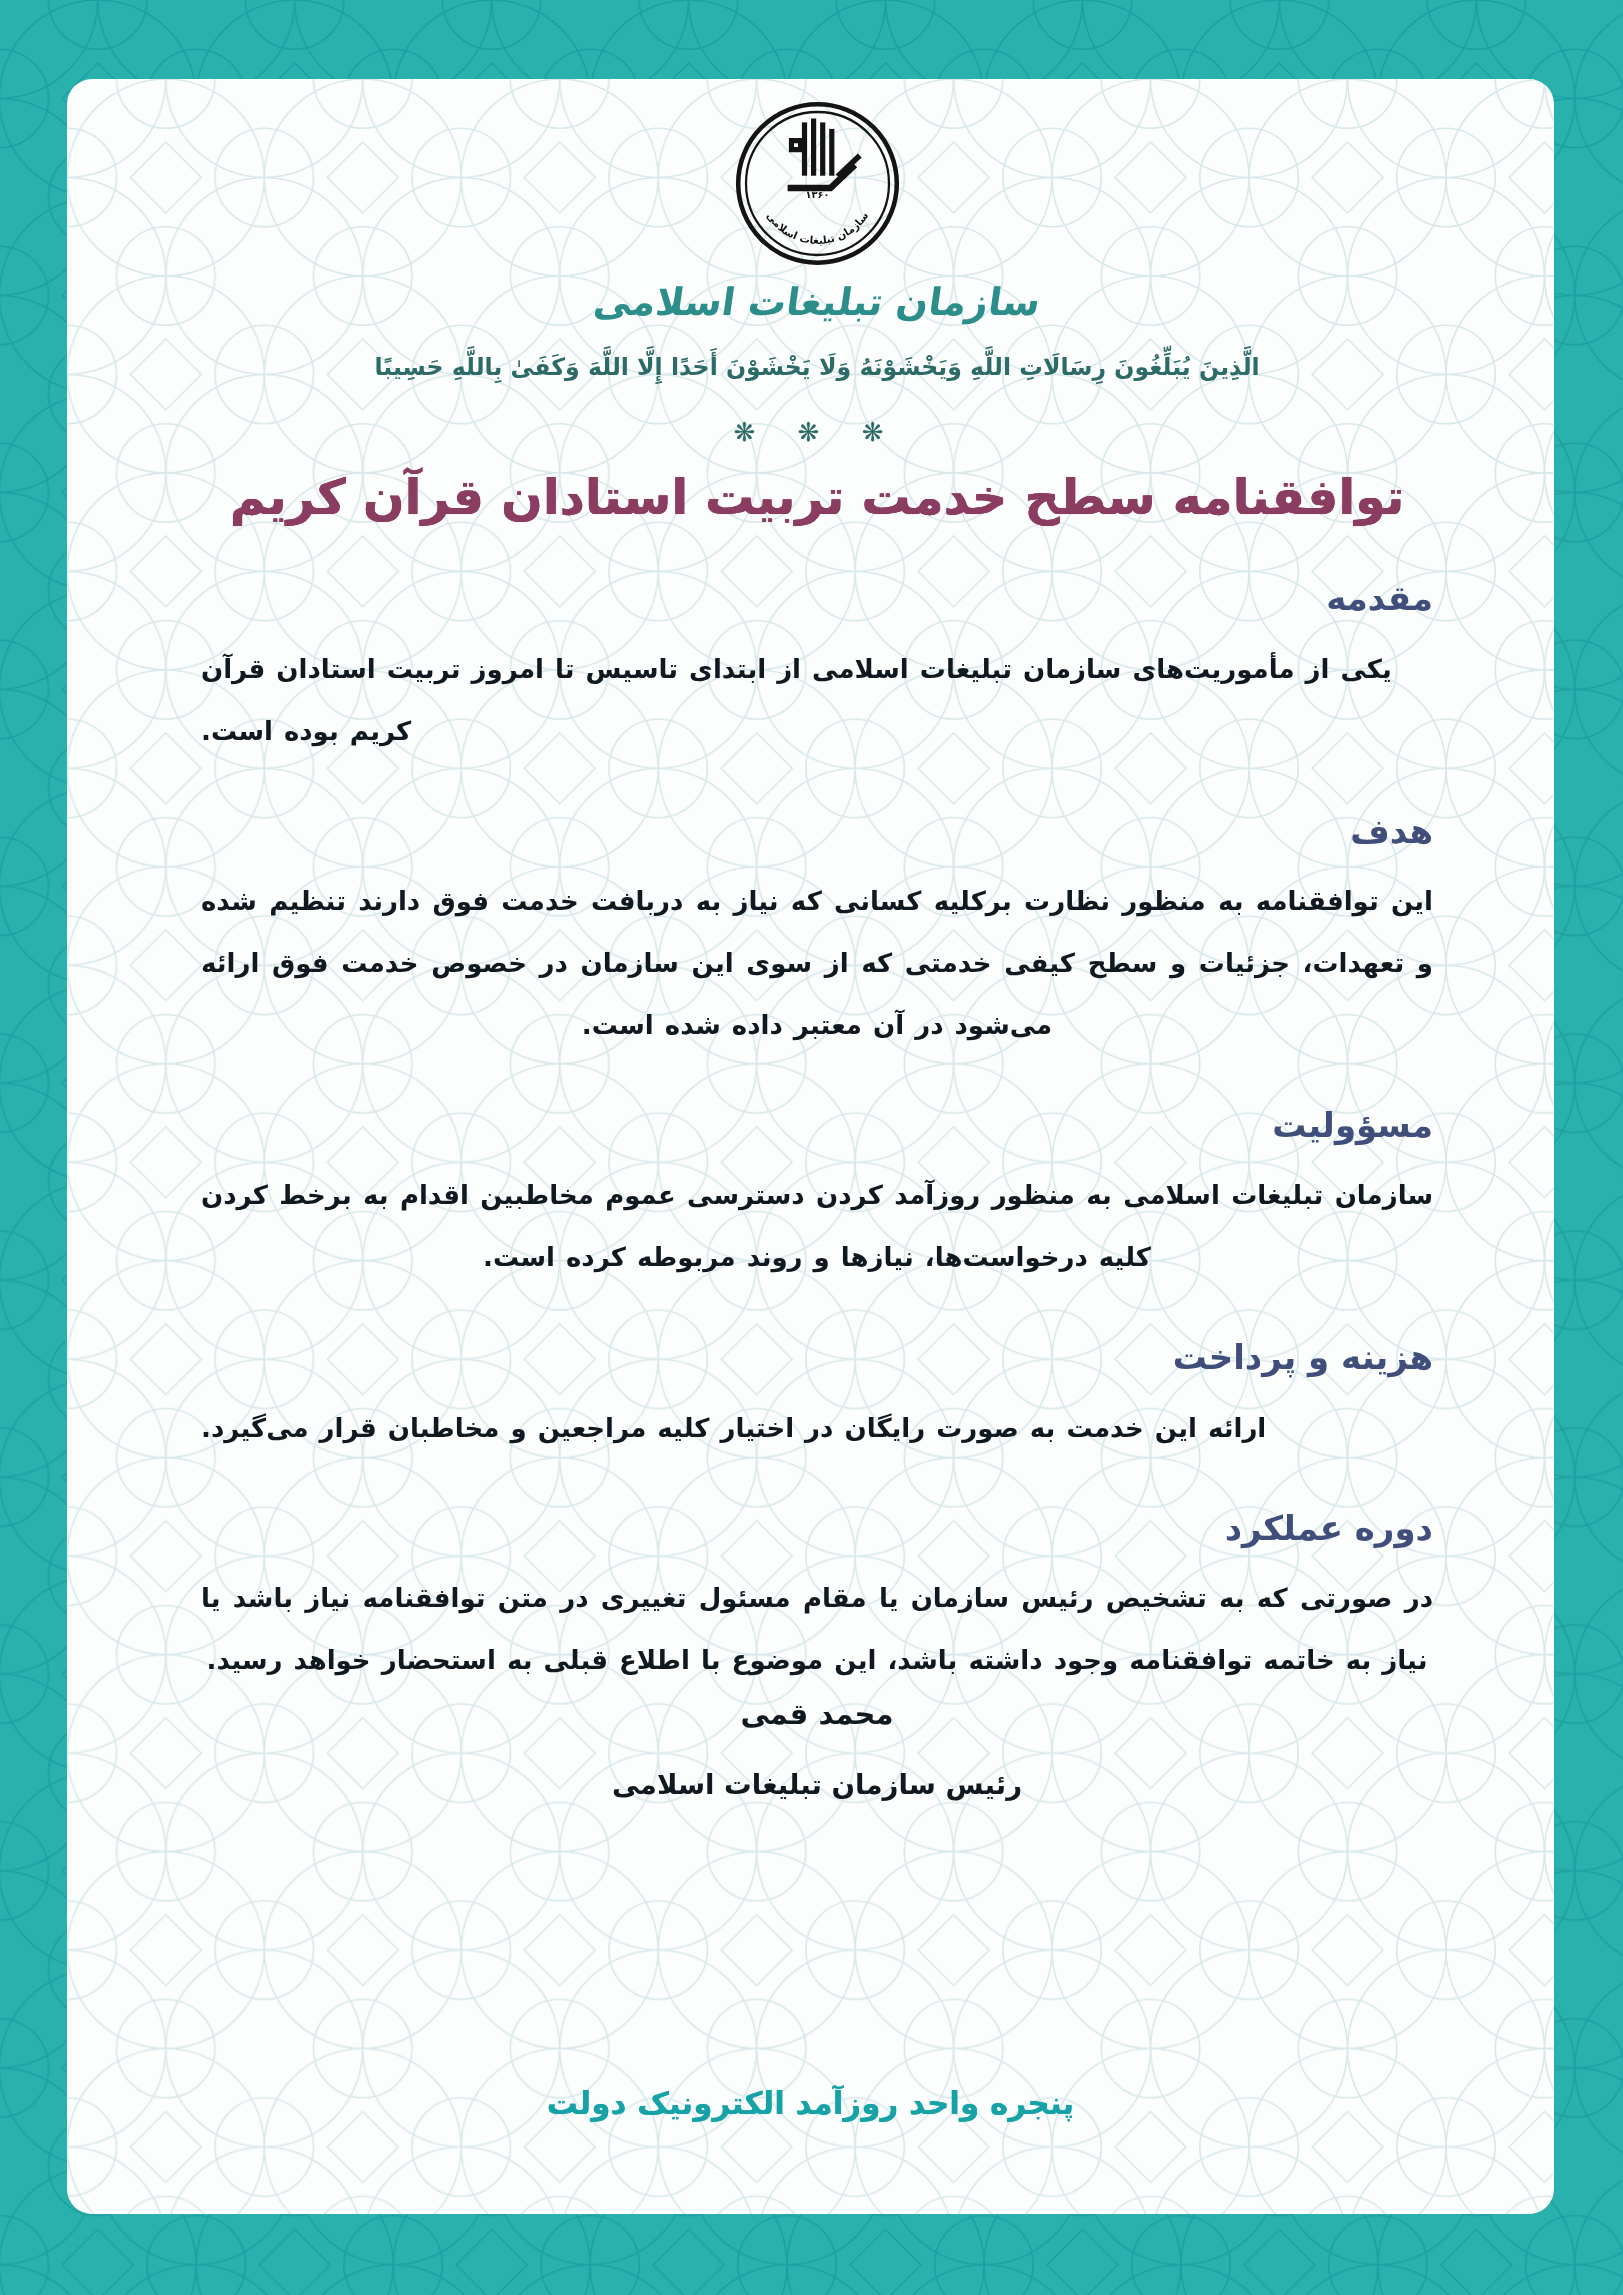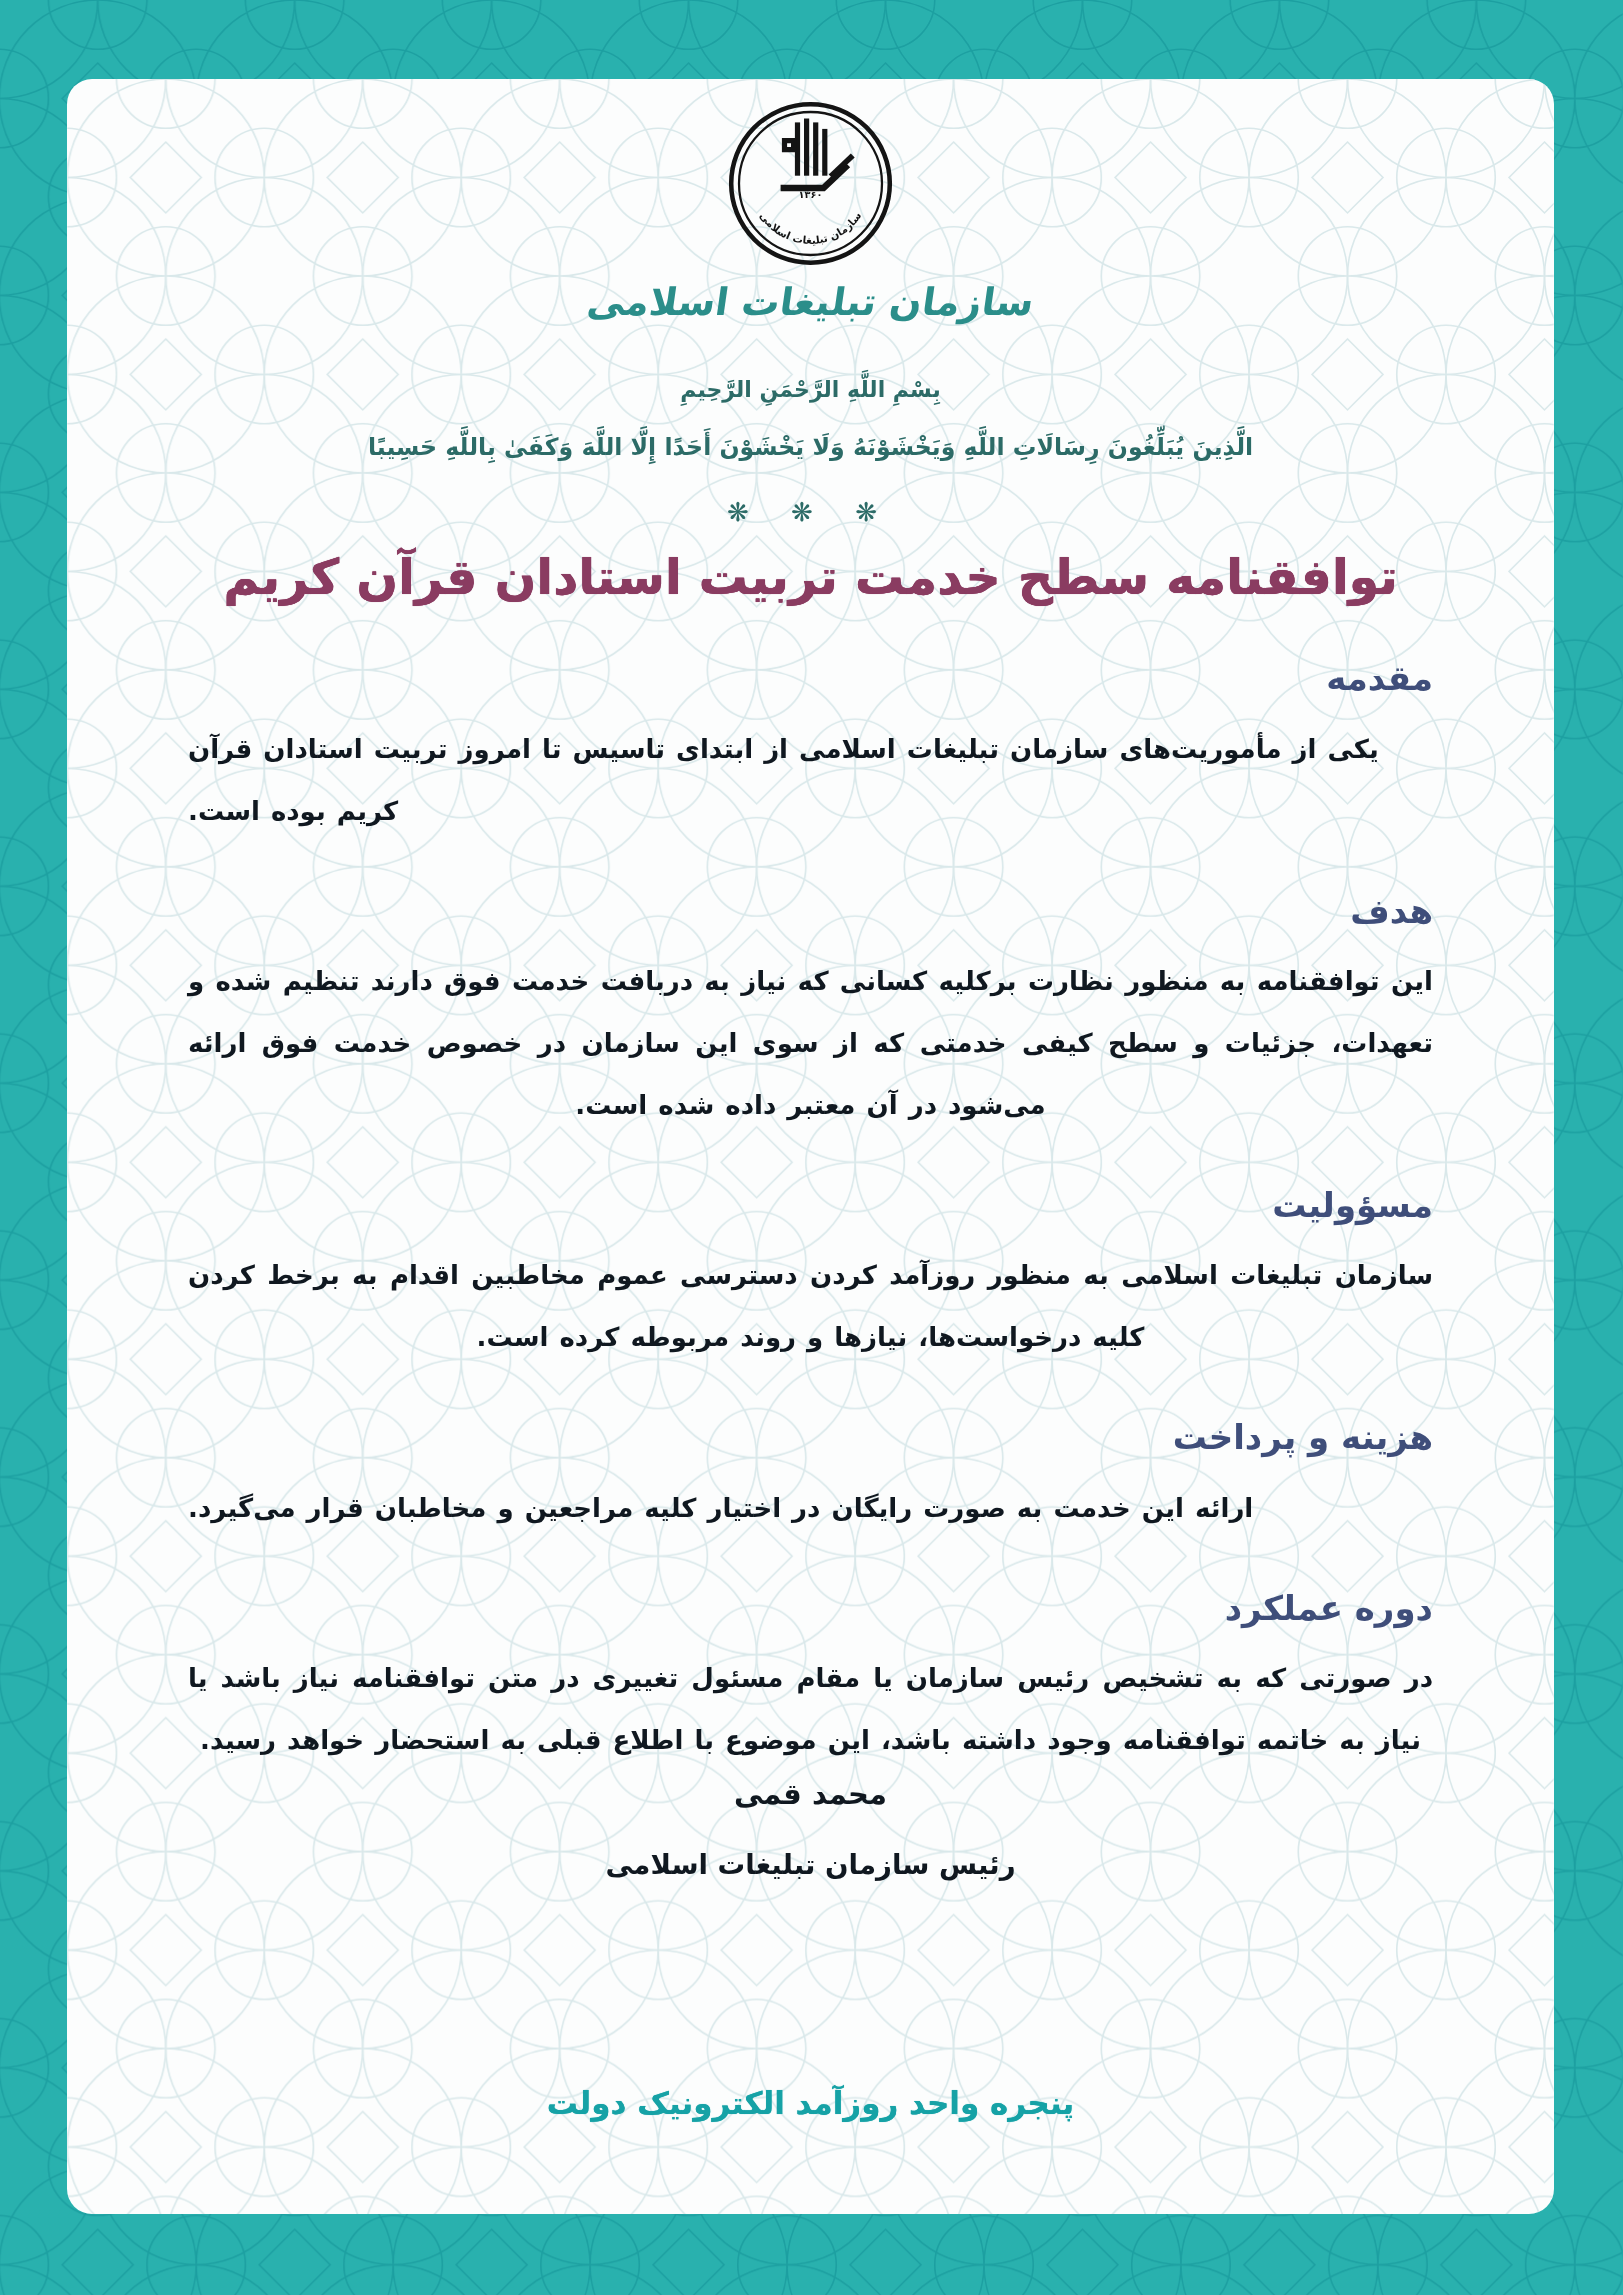--- a/index.html
+++ b/index.html
@@ -10,20 +10,21 @@
     overflow:hidden;
     font-family:"DejaVu Sans",sans-serif;
   }
   .pattern-layer{position:absolute;inset:0;display:block;}
   .card{
     position:absolute;
     left:68px;top:79px;right:69px;bottom:81px;
     background:#fcfdfd;
     border-radius:25px;
     overflow:hidden;
+    padding-left:13px;
   }
   .card-pattern{position:absolute;inset:0;display:block;}
   .content{
     position:relative;z-index:2;
     padding:19.7px 121px 0 121px;
     direction:rtl;
     text-align:center;
   }
   .logo-wrap{margin-top:0;}
   .logo-wrap svg{width:169px;height:169px;}
@@ -159,21 +160,20 @@
           <text x="130" y="152" font-size="15" font-weight="bold" text-anchor="middle" fill="#141414">۱۳۶۰</text>
           <path id="arcpath" d="M 40 150 A 92 92 0 0 0 220 150" fill="none"></path>
           <text font-size="16" font-weight="bold" fill="#141414">
             <textPath href="#arcpath" startOffset="50%" text-anchor="middle">سازمان تبلیغات اسلامی</textPath>
           </text>
         </svg>
       </div>
 
       <div class="calligraphy">سازمان تبلیغات اسلامی</div>
 
-      <div class="bismillah">بِسْمِ اللَّهِ الرَّحْمَنِ الرَّحِيمِ</div>
 
       <div class="verse">الَّذِينَ يُبَلِّغُونَ رِسَالَاتِ اللَّهِ وَيَخْشَوْنَهُ وَلَا يَخْشَوْنَ أَحَدًا إِلَّا اللَّهَ وَكَفَىٰ بِاللَّهِ حَسِيبًا</div>
 
       <div class="separator">❋ ❋ ❋</div>
 
       <h1 class="doc-title">توافقنامه سطح خدمت تربیت استادان قرآن کریم</h1>
 
       <h2 class="section-heading">مقدمه</h2>
       <p class="section-body">یکی از مأموریت‌های سازمان تبلیغات اسلامی از ابتدای تاسیس تا امروز تربیت استادان قرآن کریم بوده است.</p>
 

